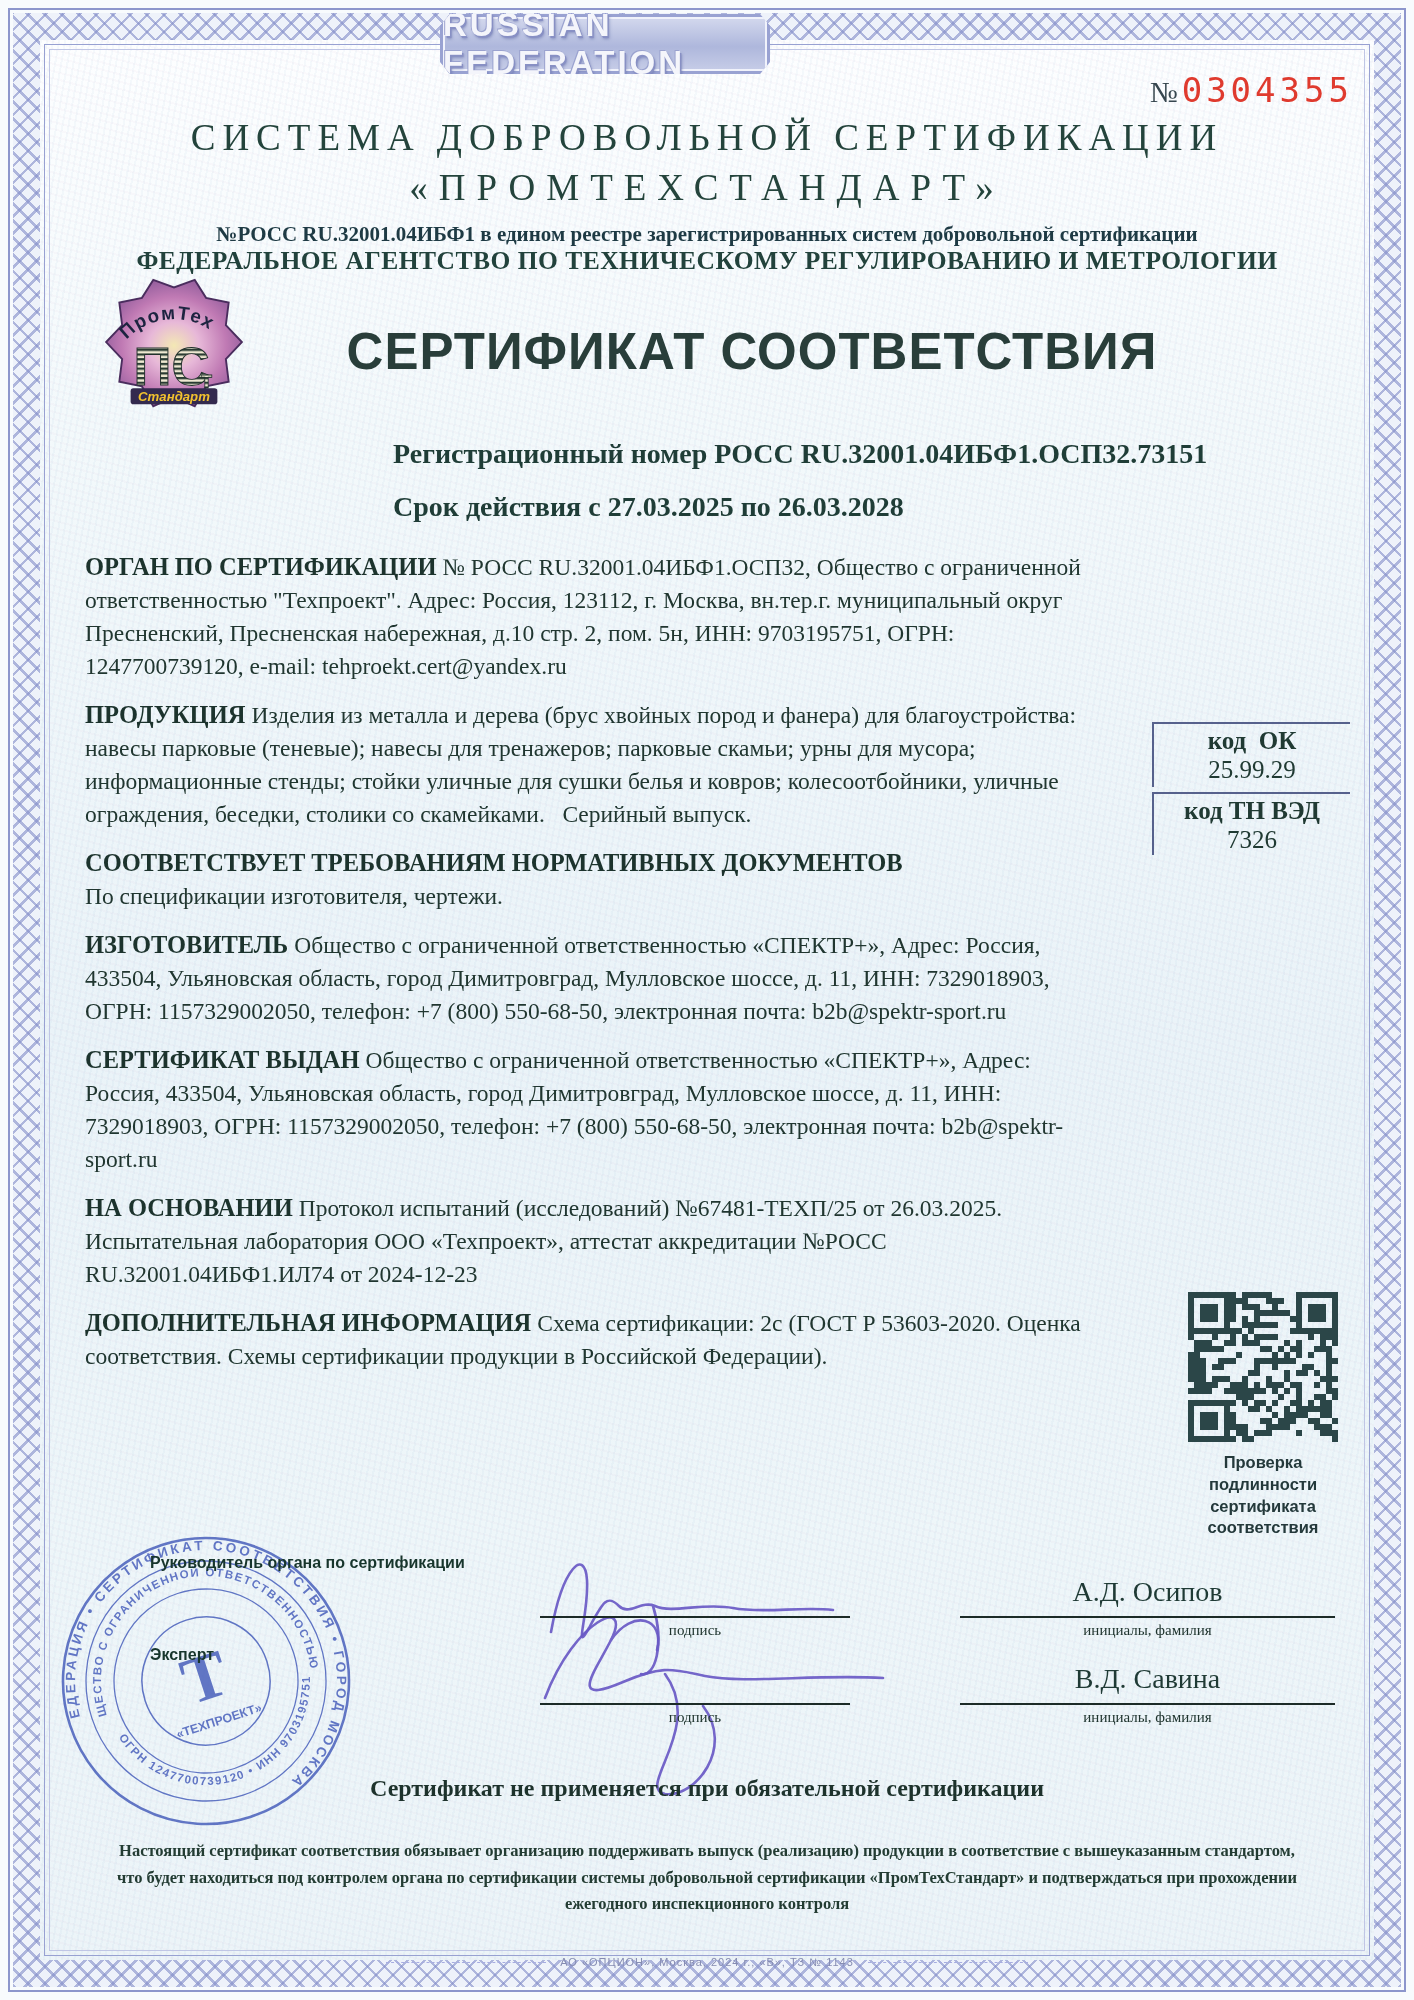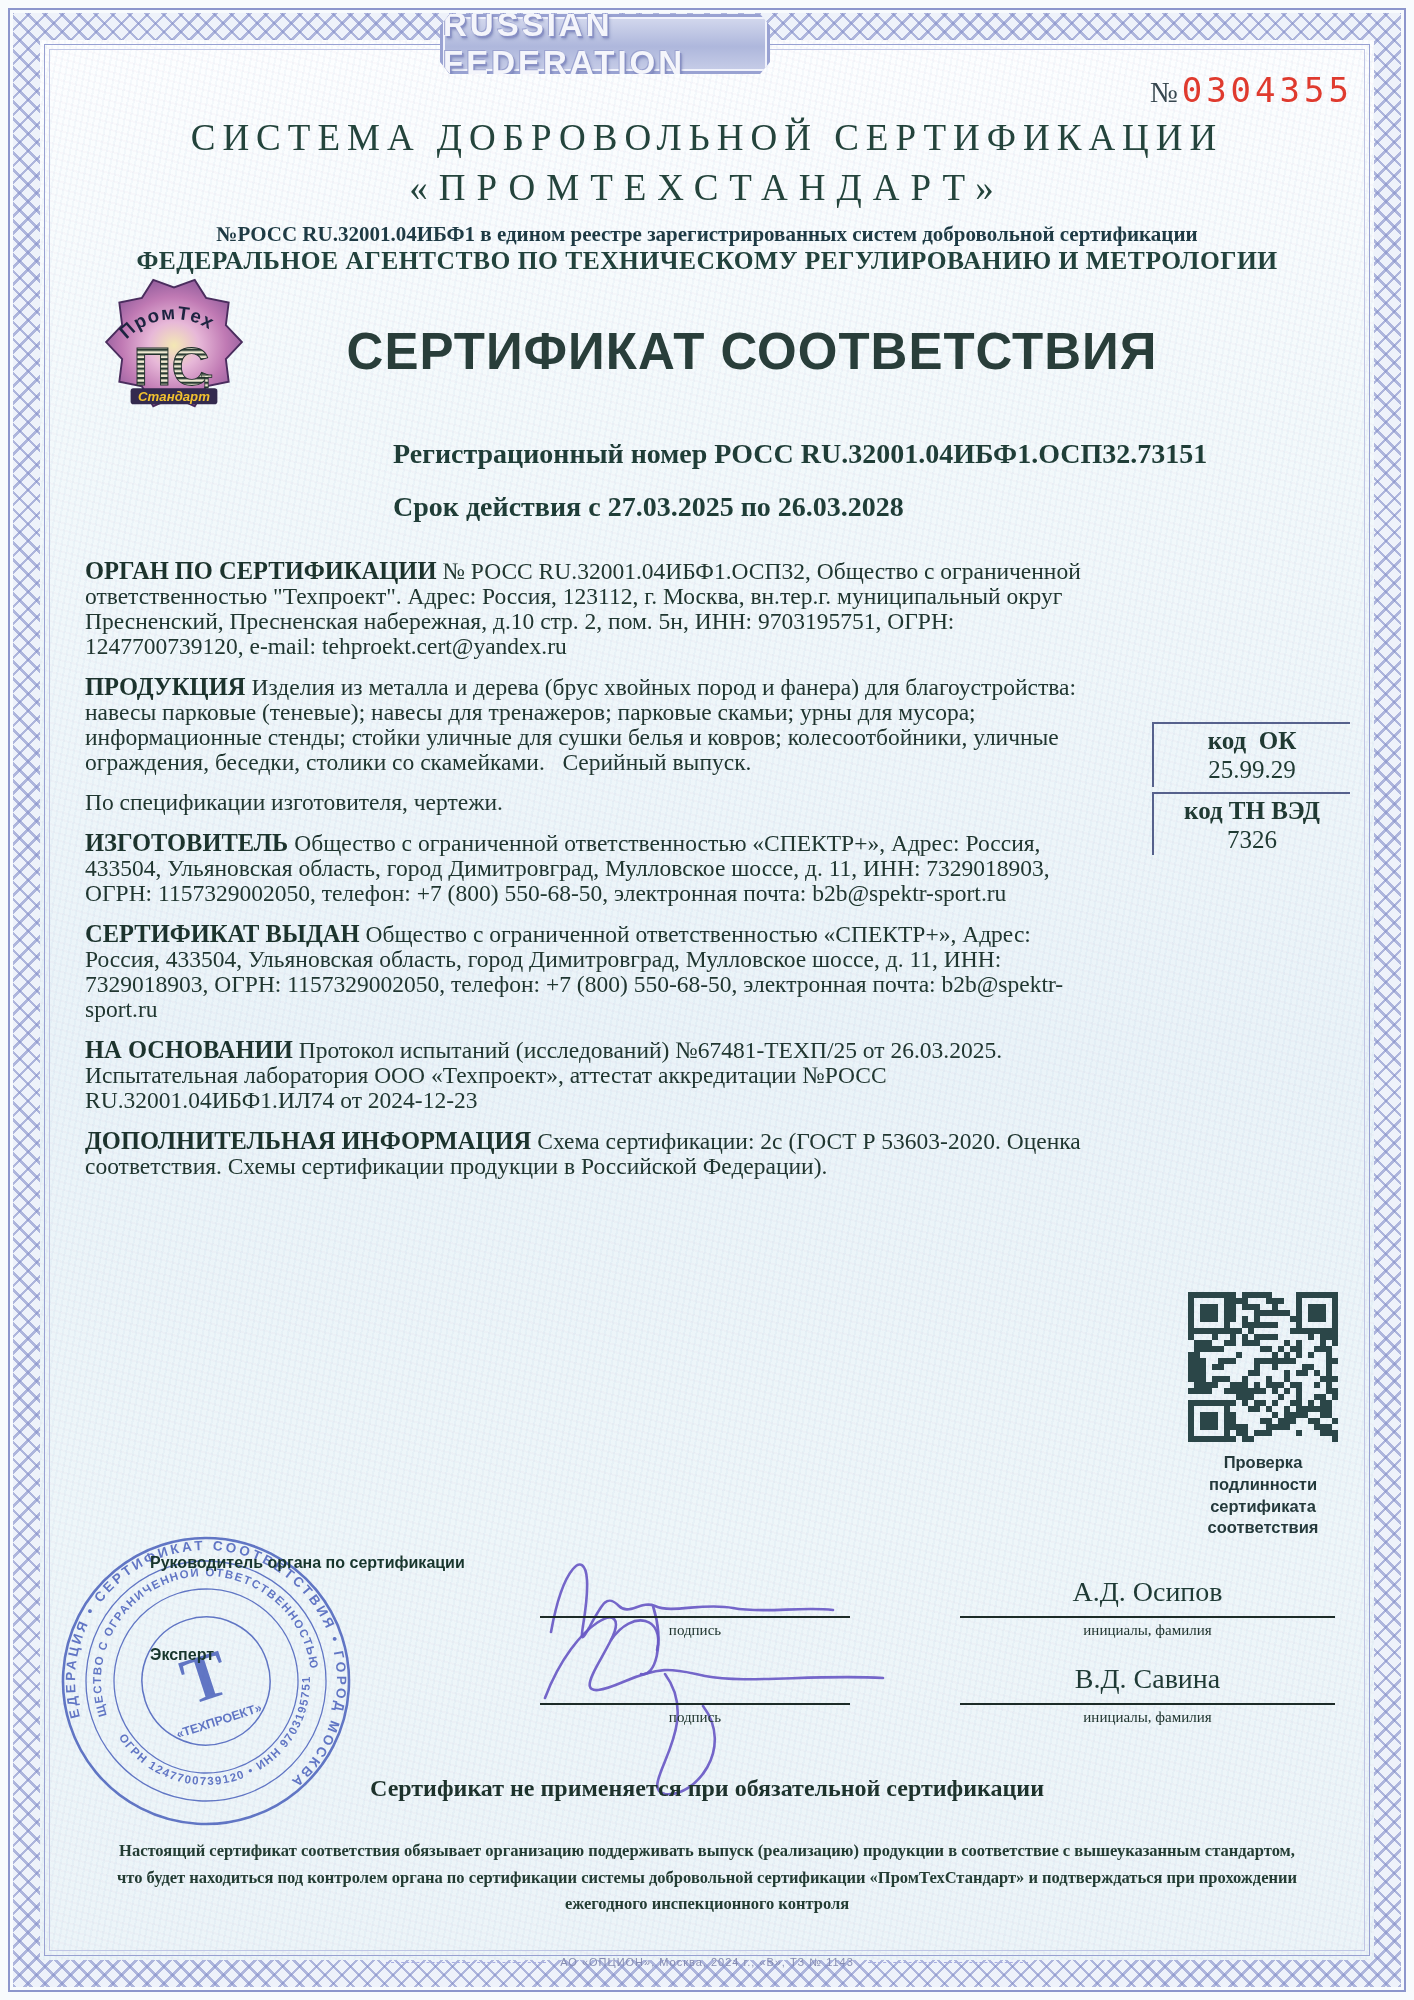--- a/index.html
+++ b/index.html
@@ -41,21 +41,21 @@
   .doc-title{position:absolute;left:90px;top:322px;width:1324px;text-align:center;z-index:3;
       font-family:"Liberation Sans",sans-serif;font-weight:bold;font-size:51px;letter-spacing:1px;color:#293e3a;}
   .regline{position:absolute;left:393px;top:438px;z-index:3;font-weight:bold;font-size:28px;color:#1f3d37;}
   .validity{position:absolute;left:393px;top:491px;z-index:3;font-weight:bold;font-size:28px;color:#1f3d37;}
 
   
   .logo{position:absolute;left:101px;top:278px;z-index:3;}
 
   
   .sections{position:absolute;left:85px;top:550px;width:1046px;z-index:2;}
-  .sec{font-size:23.5px;line-height:25px;color:#203630;margin:8px 0 15px;}
+  .sec{font-size:23.5px;line-height:33px;color:#203630;margin:0 0 15px;}
   .sec b{font-size:24.5px;color:#1c332d;margin-right:6px;}
   .sec.block b{display:block;margin:0 0 1px;}
   .w1000{width:1002px;}
   .w1030{width:1032px;}
 
   
   .codebox{position:absolute;left:1152px;width:196px;z-index:3;text-align:center;color:#203a33;
       border-top:2px solid #56618c;border-left:2px solid #56618c;padding-top:3px;}
   .codebox .cl{font-weight:bold;font-size:25px;display:block;}
   .codebox .cv{font-size:25px;display:block;margin-top:1px;}
@@ -142,21 +142,21 @@
   </svg>
 
   <div class="sections">
     <p class="sec w1000">
       <b>ОРГАН ПО СЕРТИФИКАЦИИ</b><span>№ РОСС RU.32001.04ИБФ1.ОСП32, Общество с ограниченной ответственностью "Техпроект". Адрес: Россия, 123112, г. Москва, вн.тер.г. муниципальный округ Пресненский, Пресненская набережная, д.10 стр. 2, пом. 5н, ИНН: 9703195751, ОГРН: 1247700739120, e-mail: tehproekt.cert@yandex.ru</span>
     </p>
     <p class="sec w1030">
       <b>ПРОДУКЦИЯ</b><span>Изделия из металла и дерева (брус хвойных пород и фанера) для благоустройства: навесы парковые (теневые); навесы для тренажеров; парковые скамьи; урны для мусора; информационные стенды; стойки уличные для сушки белья и ковров; колесоотбойники, уличные ограждения, беседки, столики со скамейками.&nbsp;&nbsp;&nbsp;Серийный выпуск.</span>
     </p>
     <p class="sec block w1030">
-      <span>По спецификации изготовителя, чертежи.</span>
+      <b>СООТВЕТСТВУЕТ ТРЕБОВАНИЯМ НОРМАТИВНЫХ ДОКУМЕНТОВ</b><span>По спецификации изготовителя, чертежи.</span>
     </p>
     <p class="sec w1000">
       <b>ИЗГОТОВИТЕЛЬ</b><span>Общество с ограниченной ответственностью «СПЕКТР+», Адрес: Россия, 433504, Ульяновская область, город Димитровград, Мулловское шоссе, д. 11, ИНН: 7329018903, ОГРН: 1157329002050, телефон: +7 (800) 550-68-50, электронная почта: b2b@spektr-sport.ru</span>
     </p>
     <p class="sec w1000">
       <b>СЕРТИФИКАТ ВЫДАН</b><span>Общество с ограниченной ответственностью «СПЕКТР+», Адрес: Россия, 433504, Ульяновская область, город Димитровград, Мулловское шоссе, д. 11, ИНН: 7329018903, ОГРН: 1157329002050, телефон: +7 (800) 550-68-50, электронная почта: b2b@spektr-sport.ru</span>
     </p>
     <p class="sec w1030">
       <b>НА ОСНОВАНИИ</b><span>Протокол испытаний (исследований) №67481-ТЕХП/25 от 26.03.2025. Испытательная лаборатория ООО «Техпроект», аттестат аккредитации №РОСС RU.32001.04ИБФ1.ИЛ74 от 2024-12-23</span>
     </p>

